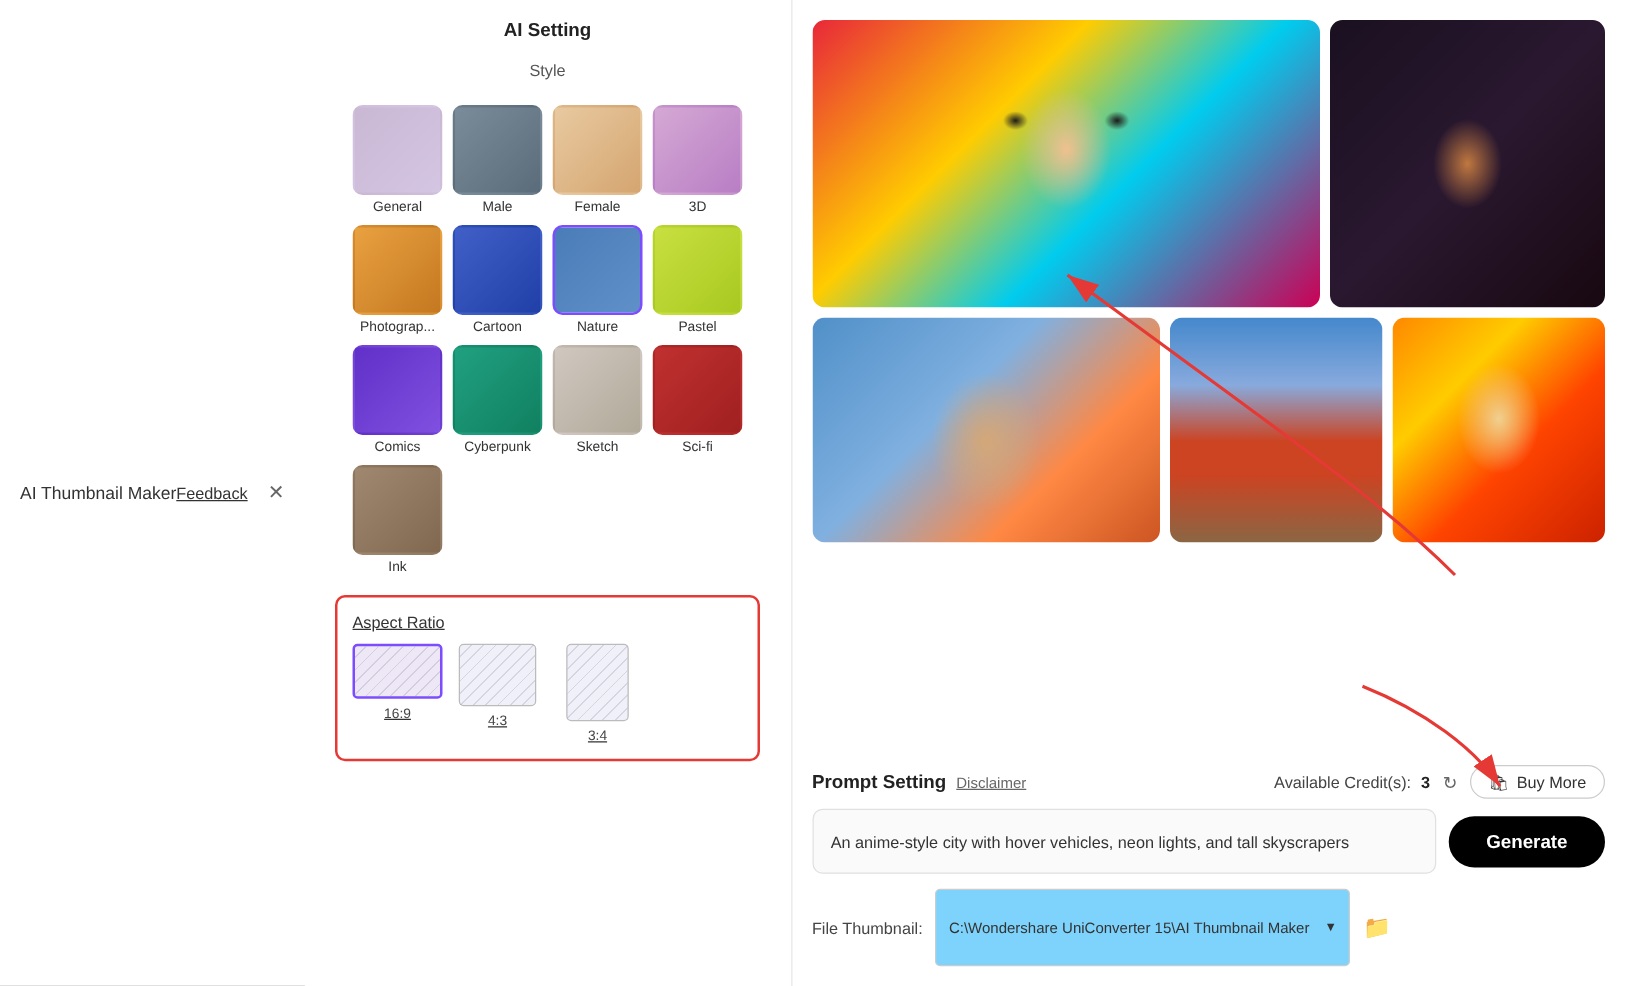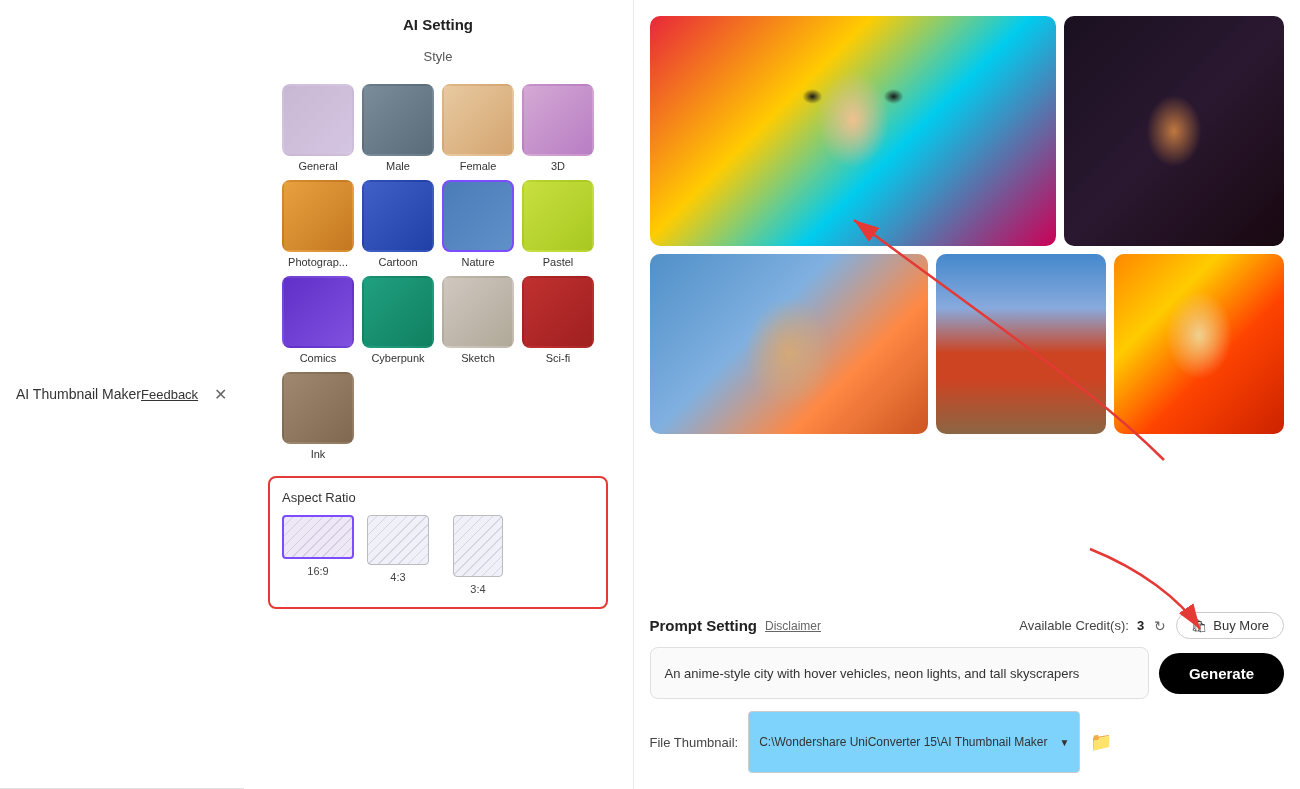--- a/index.html
+++ b/index.html
@@ -34,21 +34,21 @@
     .thumb-photo { background: linear-gradient(135deg, #e8a040 0%, #c47820 100%); }
     .thumb-cartoon { background: linear-gradient(135deg, #4060c8 0%, #2040a8 100%); }
     .thumb-nature { background: linear-gradient(135deg, #4a7cb8 0%, #6090c8 100%); }
     .thumb-pastel { background: linear-gradient(135deg, #c8e040 0%, #a8c820 100%); }
     .thumb-comics { background: linear-gradient(135deg, #6030c8 0%, #8050e0 100%); }
     .thumb-cyberpunk { background: linear-gradient(135deg, #20a080 0%, #108060 100%); }
     .thumb-sketch { background: linear-gradient(135deg, #d0c8c0 0%, #b0a898 100%); }
     .thumb-scifi { background: linear-gradient(135deg, #c03030 0%, #a02020 100%); }
     .thumb-ink { background: linear-gradient(135deg, #a08870 0%, #806850 100%); }
     
-    .aspect-ratio-section { border: 2px solid #e53935; border-radius: 8px; padding: 12px; }
+    .aspect-ratio-section { border: 2px solid #e53935; border-radius: 8px; padding: 12px; text-decoration: underline; }
     .aspect-ratio-label { font-size: 13px; color: #333; margin-bottom: 10px; }
     .aspect-grid { display: grid; grid-template-columns: repeat(4, 1fr); gap: 8px; }
     .aspect-item { display: flex; flex-direction: column; align-items: center; cursor: pointer; gap: 6px; }
     .aspect-box { border: 1.5px solid #bbb; border-radius: 4px; background: #f0f0f8; display: flex; align-items: center; justify-content: center; position: relative; }
     .aspect-box.selected { border: 2px solid #7c4dff; background: #ede7f6; }
     .aspect-16-9 { width: 72px; height: 44px; }
     .aspect-9-16 { width: 44px; height: 72px; }
     .aspect-4-3 { width: 62px; height: 50px; }
     .aspect-3-4 { width: 50px; height: 62px; }
     .aspect-diagonal { width: 100%; height: 100%; position: relative; overflow: hidden; }

